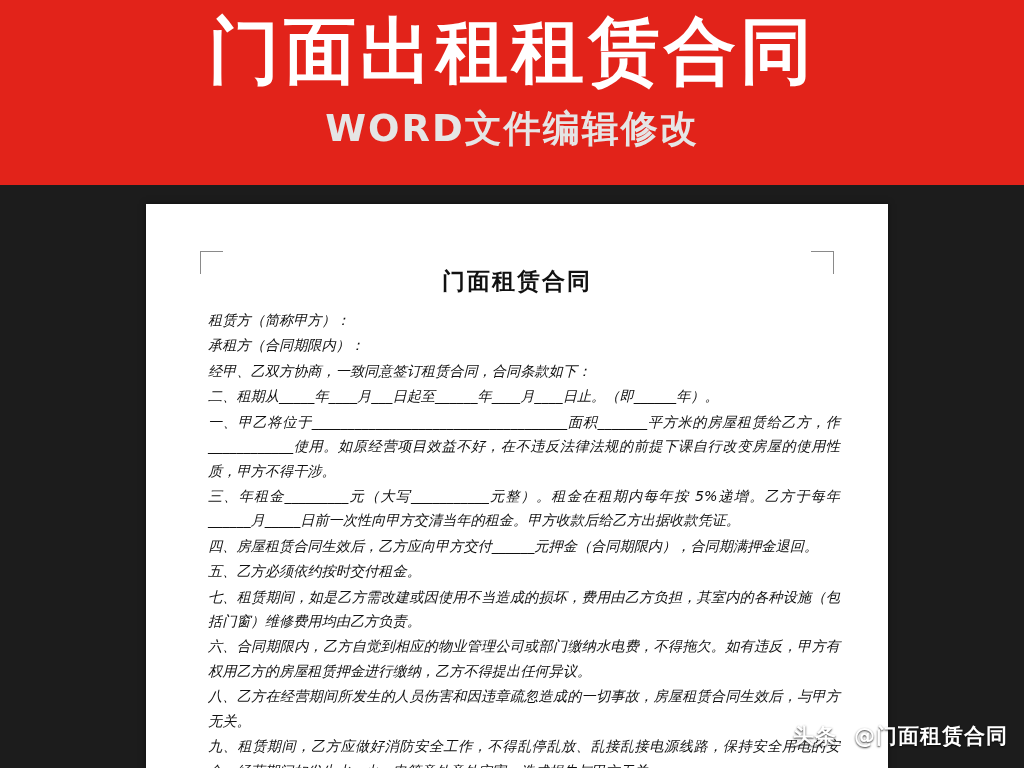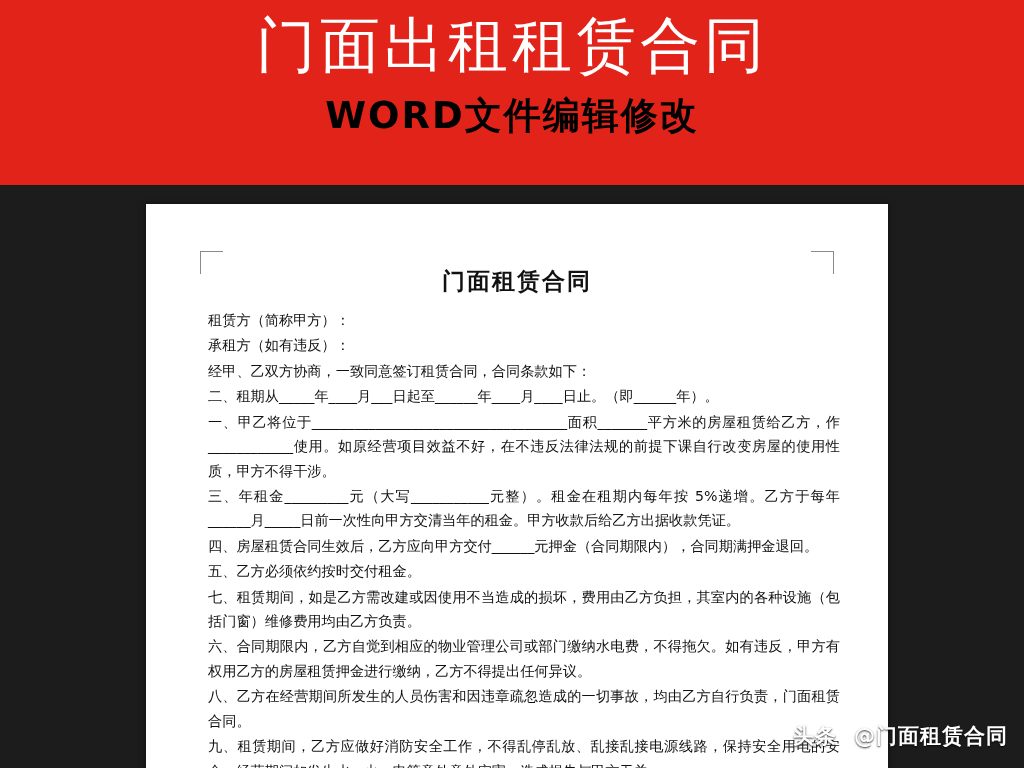--- a/index.html
+++ b/index.html
@@ -29,30 +29,30 @@
     height: 185px;
     background: #e2231a;
     display: flex;
     flex-direction: column;
     align-items: center;
     justify-content: flex-start;
   }
   .banner-title {
     margin-top: 14px;
     color: #ffffff;
-    font-size: 60px;
+    font-size: 72px;
     line-height: 1.05;
-    font-weight: normal;
+    font-weight: bold;
     letter-spacing: 4px;
     text-align: left;
     font-family: "DejaVu Sans", "Liberation Sans", sans-serif;
   }
   .banner-sub {
     margin-top: 14px;
-    color: #000000;
+    color: #e5e5e5;
     font-size: 37px;
     font-weight: bold;
     letter-spacing: 2px;
     text-align: center;
   }
 
   
   .doc-area {
     position: absolute;
     left: 0;
@@ -97,20 +97,21 @@
     right: 48px;
     top: 104px;
     color: #111;
     font-size: 14.2px;
     line-height: 1.72;
     text-align: justify;
   }
   .doc-body p {
     margin: 0 0 1px 0;
     white-space: normal;
+    font-style: italic;
   }
 
   
   .watermark {
     position: absolute;
     right: 16px;
     bottom: 18px;
     display: flex;
     align-items: center;
     gap: 8px;
@@ -144,30 +145,30 @@
 
   <div class="doc-area">
     <div class="doc-sheet">
       <div class="corner tl"></div>
       <div class="corner tr"></div>
 
       <div class="doc-title">门面租赁合同</div>
 
       <div class="doc-body">
         <p>租赁方（简称甲方）：</p>
-        <p>承租方（如有违反）：</p>
+        <p>承租方（合同期限内）：</p>
         <p>经甲、乙双方协商，一致同意签订租赁合同，合同条款如下：</p>
         <p>二、租期从_____年____月___日起至______年____月____日止。（即______年）。</p>
         <p>一、甲乙将位于____________________________________面积_______平方米的房屋租赁给乙方，作____________使用。如原经营项目效益不好，在不违反法律法规的前提下课自行改变房屋的使用性质，甲方不得干涉。</p>
         <p>三、年租金_________元（大写___________元整）。租金在租期内每年按 5%递增。乙方于每年______月_____日前一次性向甲方交清当年的租金。甲方收款后给乙方出据收款凭证。</p>
         <p>四、房屋租赁合同生效后，乙方应向甲方交付______元押金（合同期限内），合同期满押金退回。</p>
         <p>五、乙方必须依约按时交付租金。</p>
         <p>七、租赁期间，如是乙方需改建或因使用不当造成的损坏，费用由乙方负担，其室内的各种设施（包括门窗）维修费用均由乙方负责。</p>
         <p>六、合同期限内，乙方自觉到相应的物业管理公司或部门缴纳水电费，不得拖欠。如有违反，甲方有权用乙方的房屋租赁押金进行缴纳，乙方不得提出任何异议。</p>
-        <p>八、乙方在经营期间所发生的人员伤害和因违章疏忽造成的一切事故，均由乙方自行负责，门面租赁合同。</p>
+        <p>八、乙方在经营期间所发生的人员伤害和因违章疏忽造成的一切事故，房屋租赁合同生效后，与甲方无关。</p>
         <p>九、租赁期间，乙方应做好消防安全工作，不得乱停乱放、乱接乱接电源线路，保持安全用电的安全。经营期间如发生水、火、电等意外意外灾害，造成损失与甲方无关。</p>
       </div>
     </div>
   </div>
 
   <div class="watermark">
     <span class="wm-logo">头条</span>
     <span class="wm-sep"></span>
     <span>@门面租赁合同</span>
   </div>

